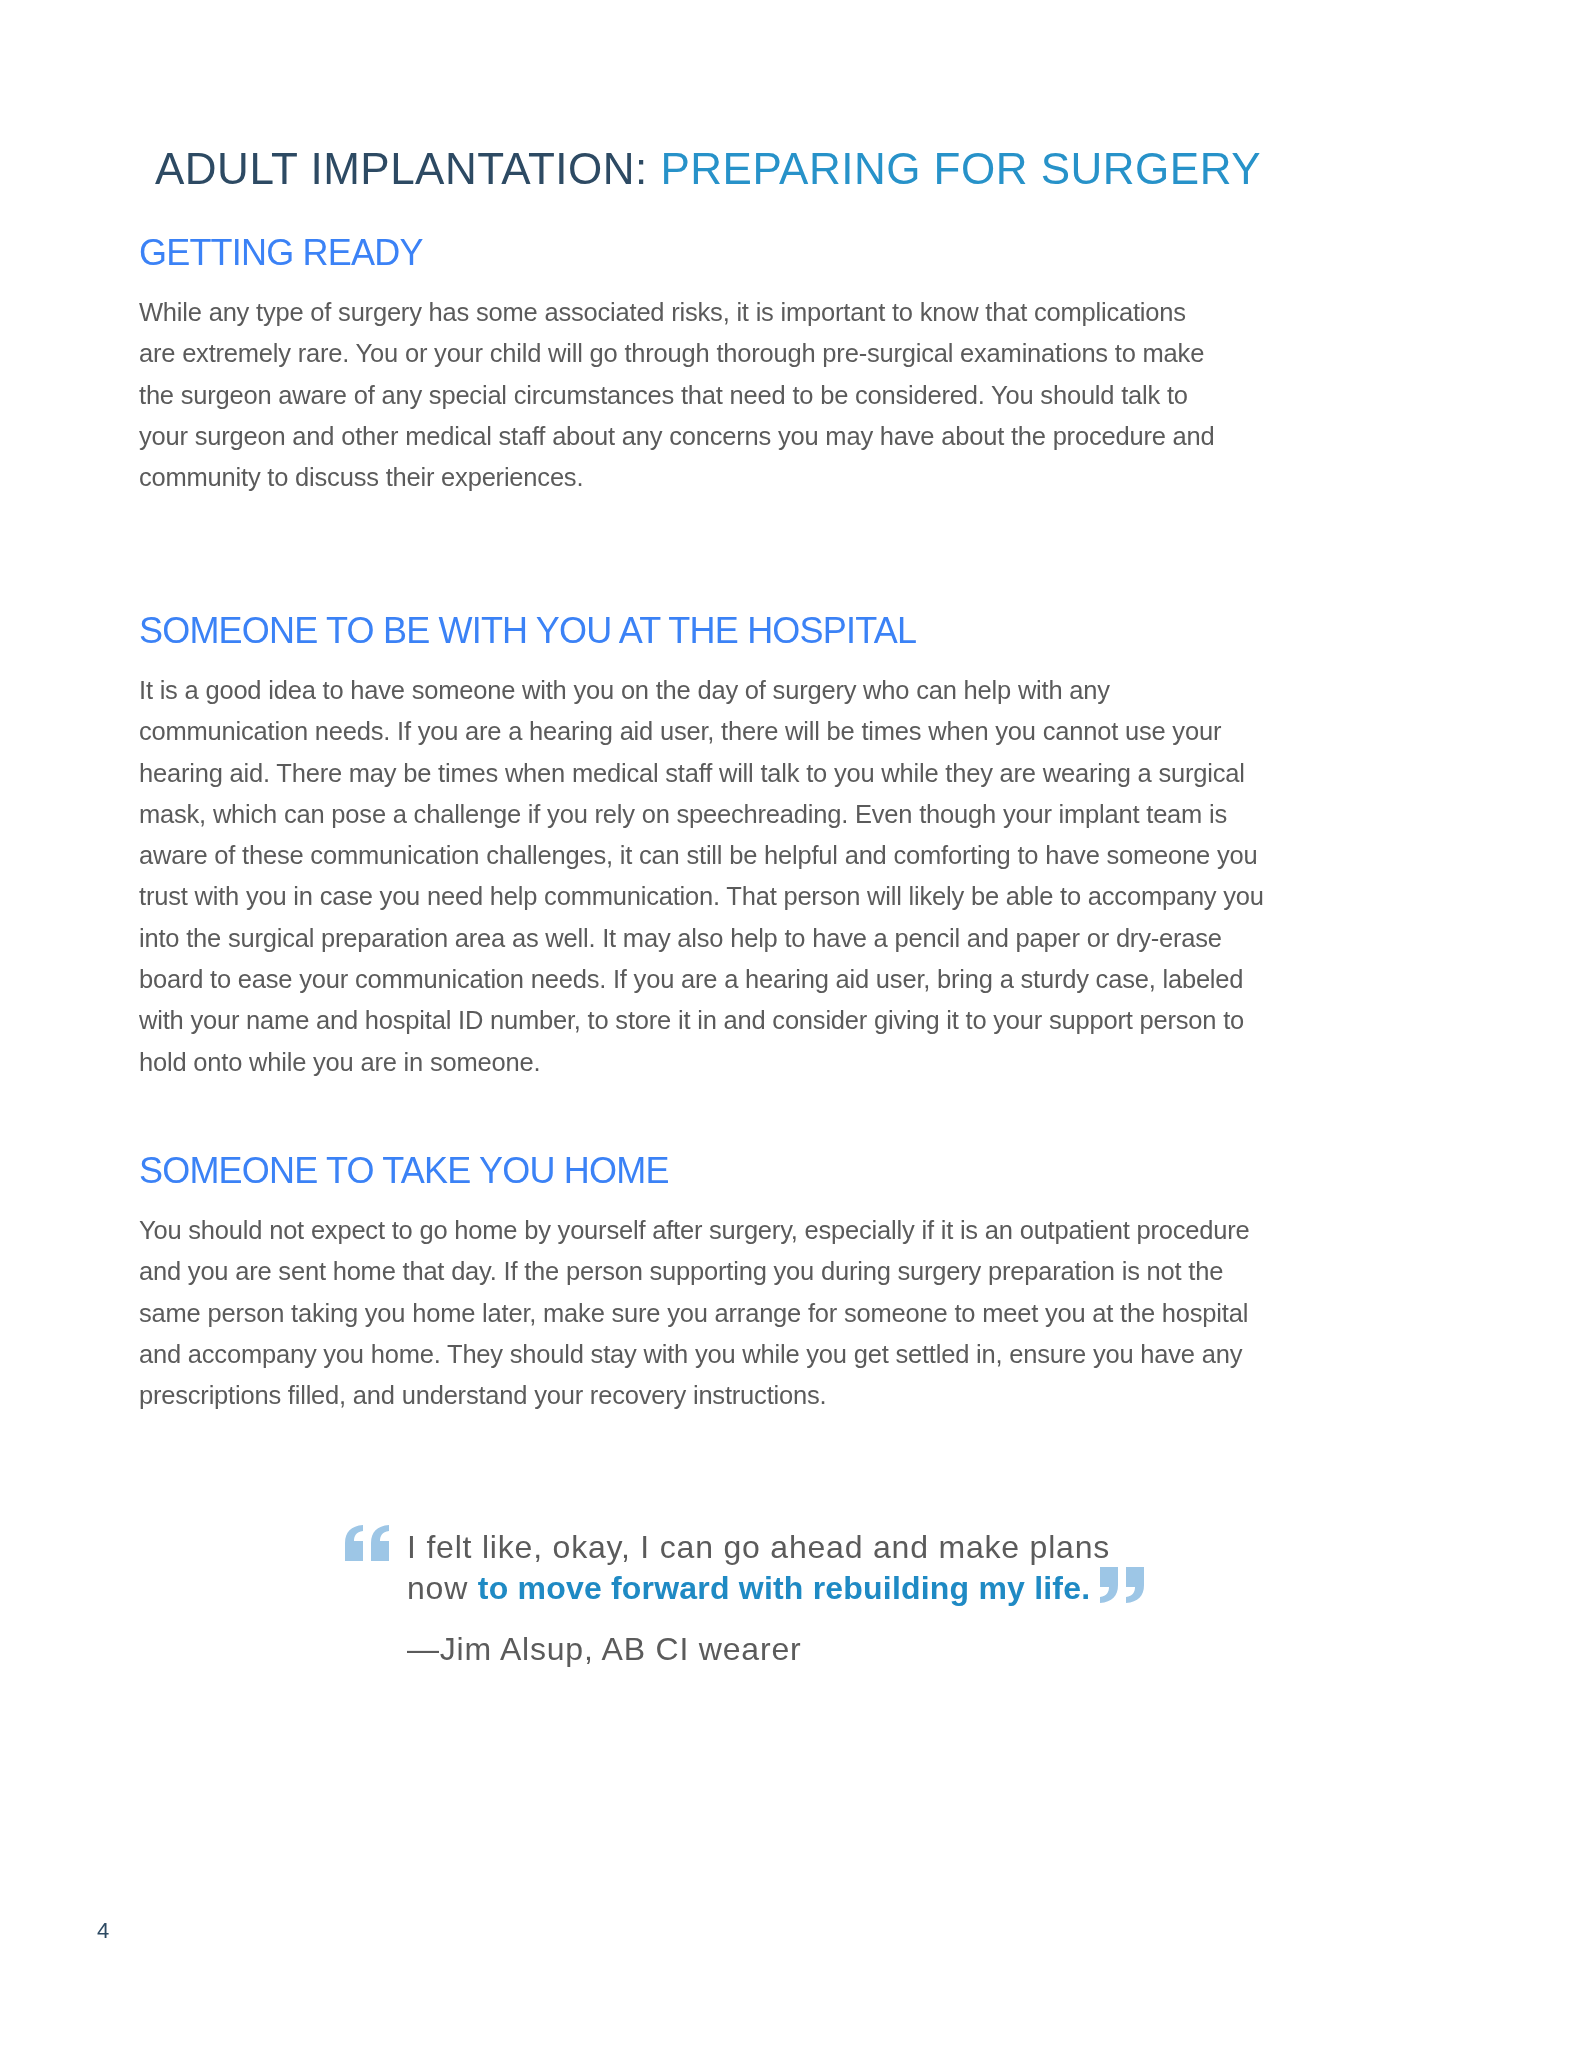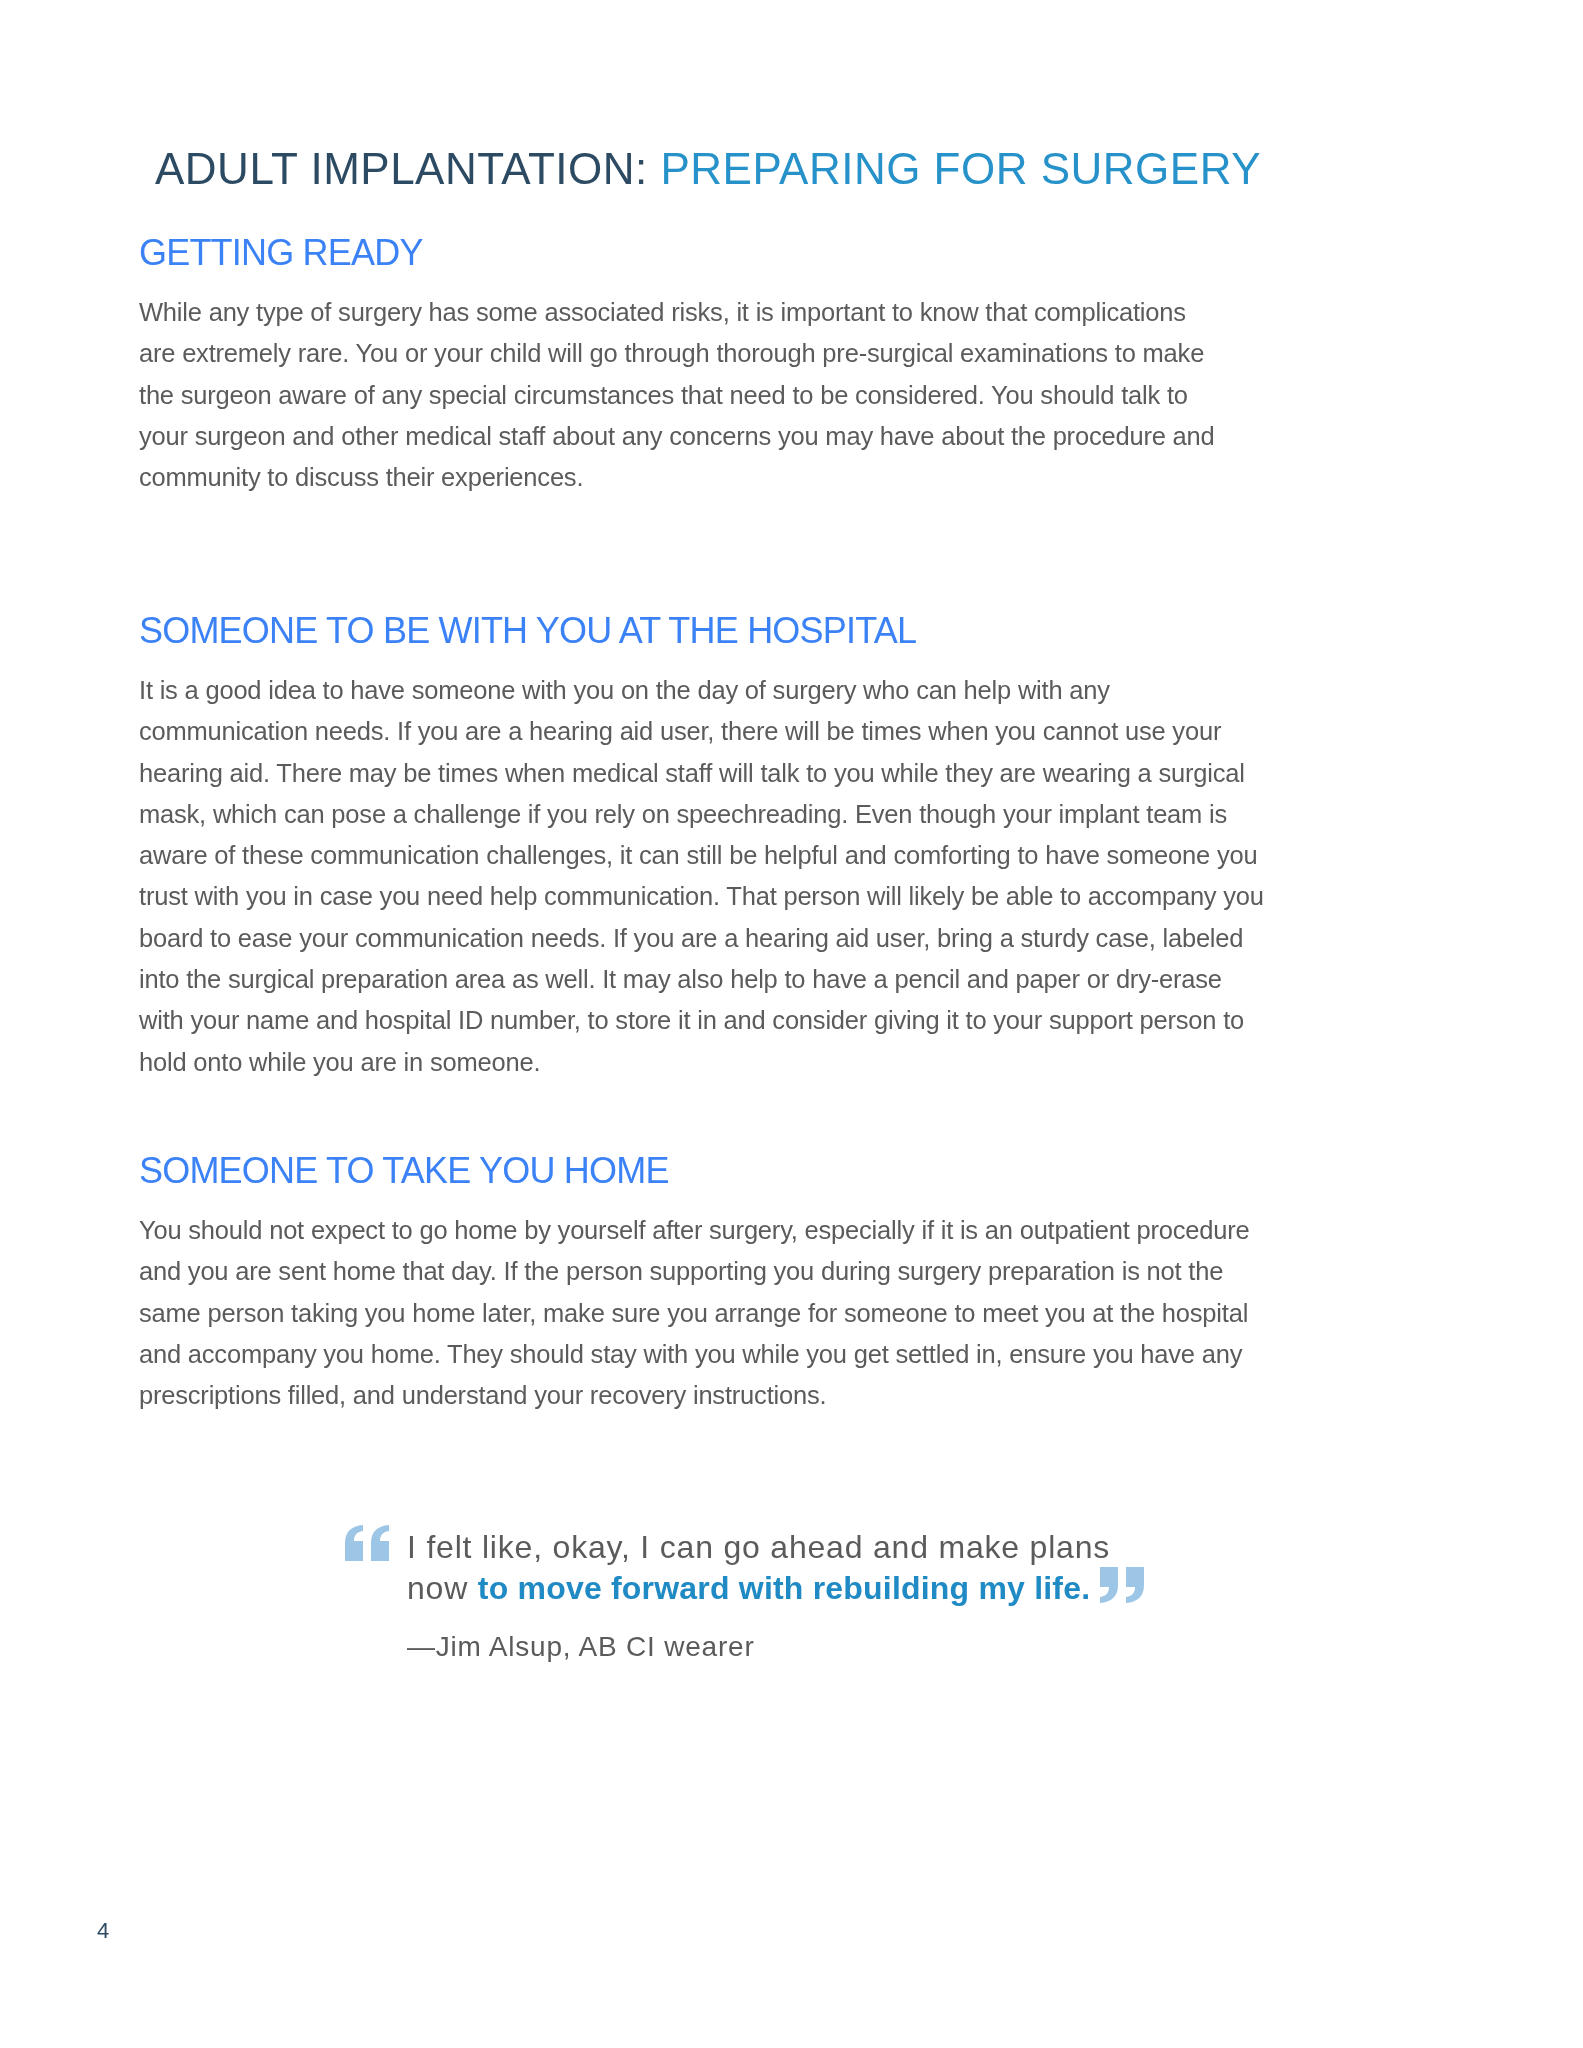--- a/index.html
+++ b/index.html
@@ -80,21 +80,21 @@
   }
   .quote .text .strong {
     color: #1f8ac4;
     font-weight: bold;
     letter-spacing: 0.2px;
   }
   .quote .attribution {
     position: absolute;
     left: 62px;
     top: 104px;
-    font-size: 28px;
+    font-size: 32px;
     color: #5b5b5b;
     letter-spacing: 0.8px;
     white-space: nowrap;
   }
   .page-number {
     position: absolute;
     left: 97px;
     top: 1918px;
     font-size: 22px;
     color: #2d4a63;
@@ -118,22 +118,22 @@
 </div>
 
 <h2 class="section-heading" style="top:610px;">SOMEONE TO BE WITH YOU AT THE HOSPITAL</h2>
 <div class="body-text" style="top:670px;">
   <span class="line">It is a good idea to have someone with you on the day of surgery who can help with any</span>
   <span class="line">communication needs. If you are a hearing aid user, there will be times when you cannot use your</span>
   <span class="line">hearing aid. There may be times when medical staff will talk to you while they are wearing a surgical</span>
   <span class="line">mask, which can pose a challenge if you rely on speechreading. Even though your implant team is</span>
   <span class="line">aware of these communication challenges, it can still be helpful and comforting to have someone you</span>
   <span class="line">trust with you in case you need help communication. That person will likely be able to accompany you</span>
+  <span class="line">into the surgical preparation area as well. It may also help to have a pencil and paper or dry-erase</span>
   <span class="line">board to ease your communication needs. If you are a hearing aid user, bring a sturdy case, labeled</span>
-  <span class="line">into the surgical preparation area as well. It may also help to have a pencil and paper or dry-erase</span>
   <span class="line">with your name and hospital ID number, to store it in and consider giving it to your support person to</span>
   <span class="line">hold onto while you are in someone.</span>
 </div>
 
 <h2 class="section-heading" style="top:1150px;">SOMEONE TO TAKE YOU HOME</h2>
 <div class="body-text" style="top:1210px;">
   <span class="line">You should not expect to go home by yourself after surgery, especially if it is an outpatient procedure</span>
   <span class="line">and you are sent home that day. If the person supporting you during surgery preparation is not the</span>
   <span class="line">same person taking you home later, make sure you arrange for someone to meet you at the hospital</span>
   <span class="line">and accompany you home. They should stay with you while you get settled in, ensure you have any</span>

